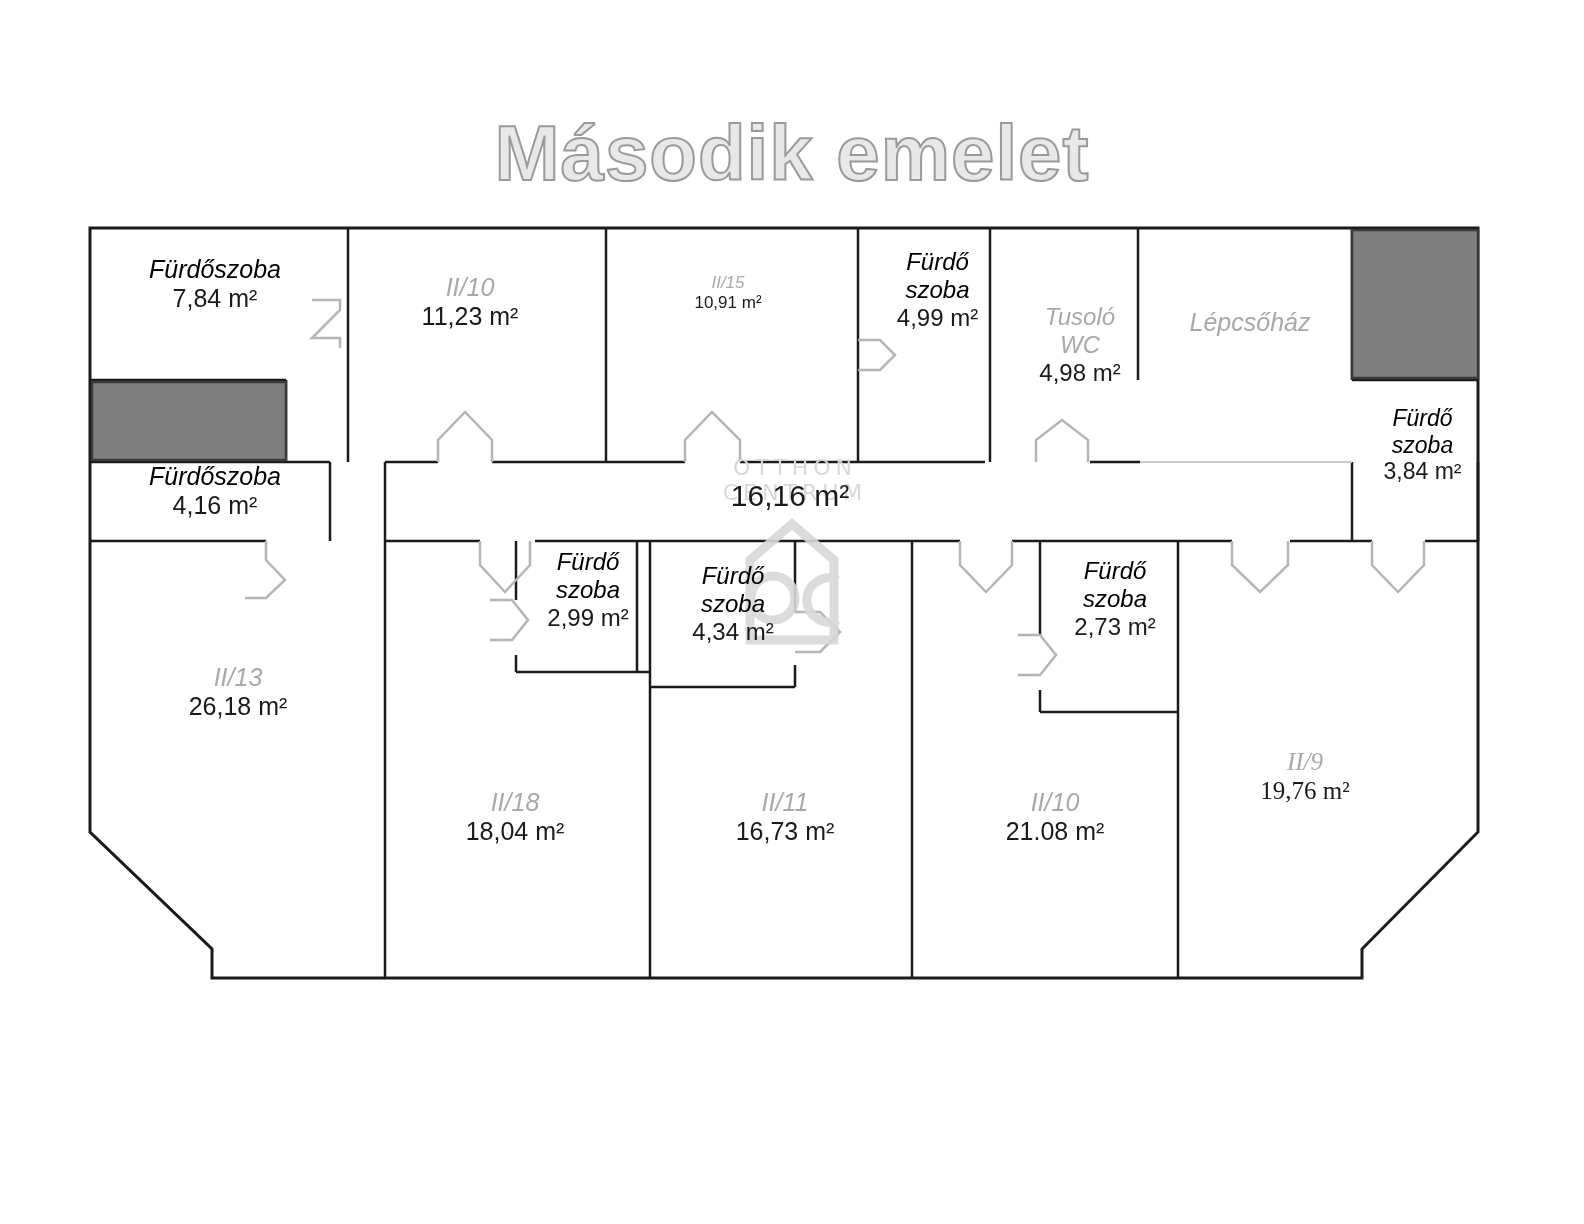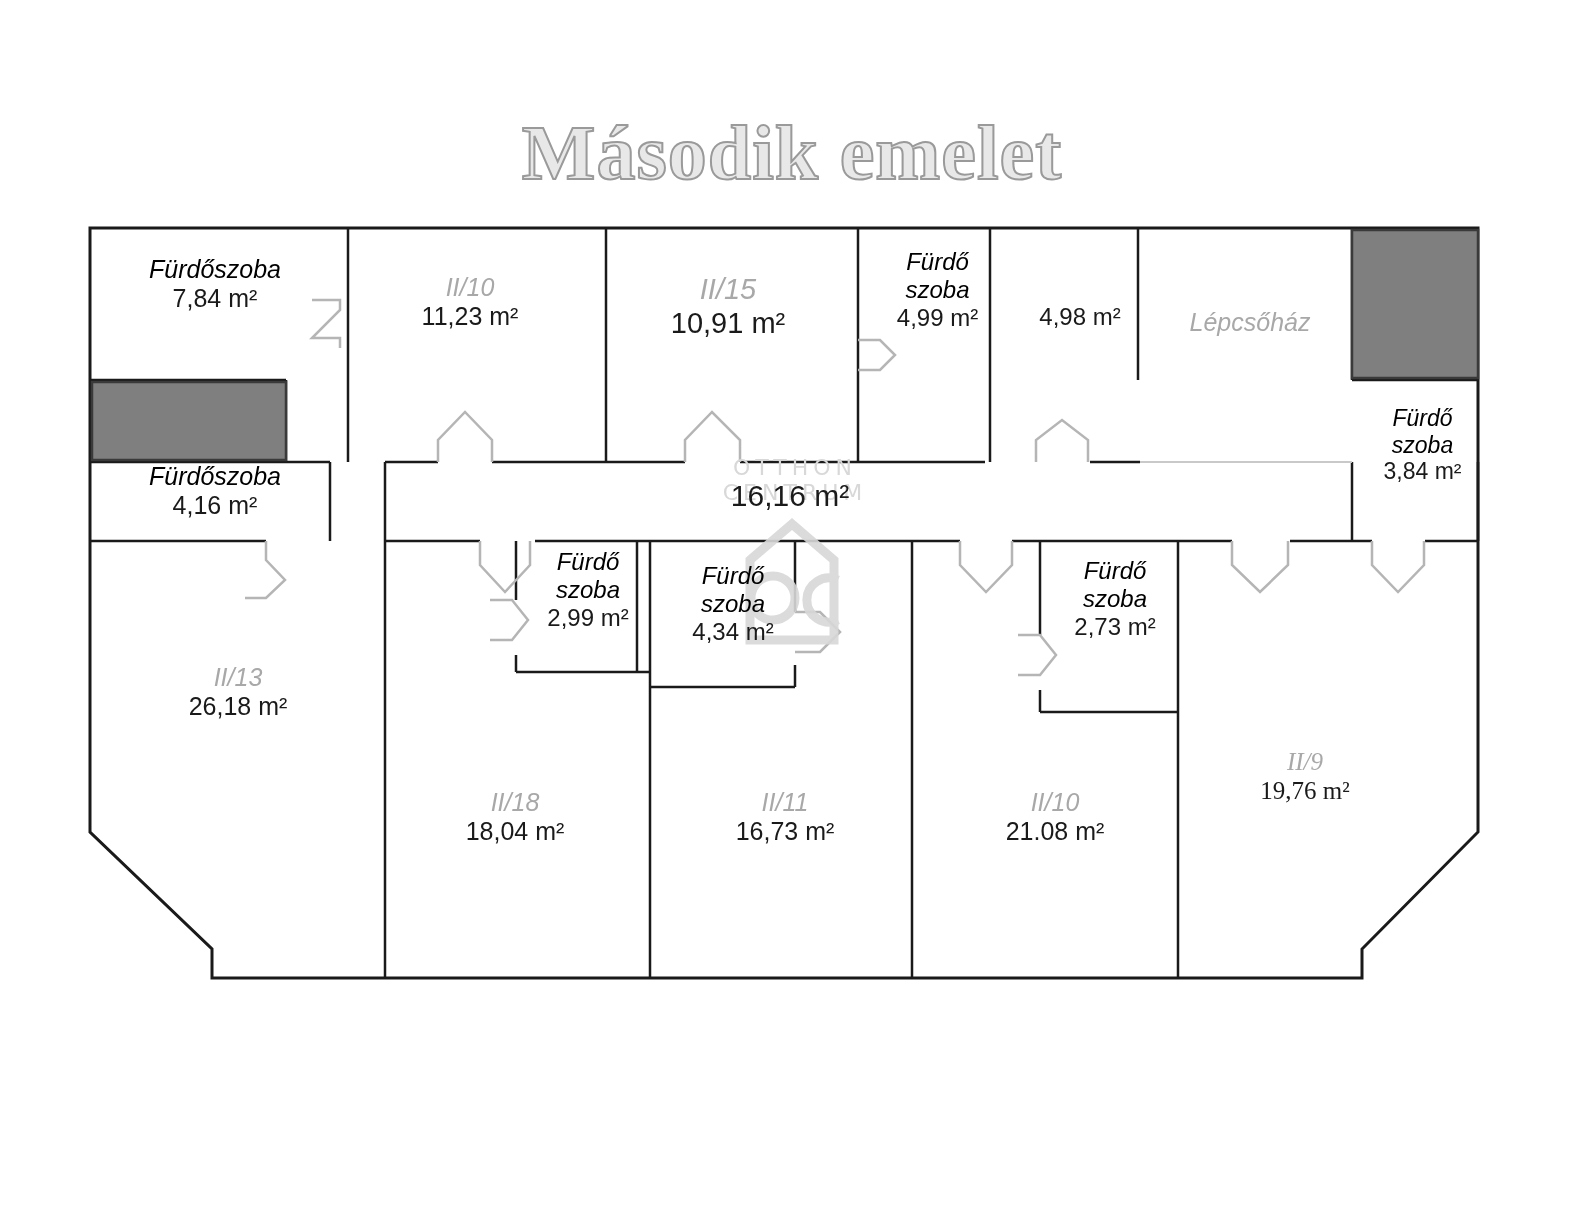--- a/index.html
+++ b/index.html
@@ -25,21 +25,21 @@
     position: absolute;
     left: 0;
     top: 108px;
     width: 1584px;
     text-align: center;
     font-size: 78px;
     font-weight: bold;
     color: #e8e8e8;
     -webkit-text-stroke: 2px #9a9a9a;
     letter-spacing: 1px;
-    font-family: Liberation Serif, serif;
+    font-family: Liberation Sans, sans-serif;
   }
   .lbl {
     position: absolute;
     text-align: center;
     line-height: 1.16;
     white-space: pre-line;
   }
   .lbl .nm {
     display: block;
     font-style: italic;
@@ -168,24 +168,25 @@
 <div class="title">Második emelet</div>
 
 <div class="watermark">
   <div class="wm-text">OTTHON</div>
   <div class="wm-text">CENTRUM</div>
 </div>
 
 <div id="room-labels">
     <div class="lbl" style="left: 100px; top: 255px; width: 230px; font-size: 25px;"><span class="nm dark">Fürdőszoba</span><span class="ar">7,84 m²</span></div>
     <div class="lbl" style="left: 370px; top: 273px; width: 200px; font-size: 25px;"><span class="nm">II/10</span><span class="ar">11,23 m²</span></div>
-    <div class="lbl" style="left: 628px; top: 273px; width: 200px; font-size: 29px;"><span class="nm">II/15</span><span class="ar">10,91 m²</span></div>
+    <div class="lbl" style="left: 628px; top: 273px; width: 200px; font-size: 17px;"><span class="nm">II/15</span><span class="ar">10,91 m²</span></div>
     <div class="lbl" style="left: 860px; top: 248px; width: 155px; font-size: 24px;"><span class="nm dark">Fürdő
 szoba</span><span class="ar">4,99 m²</span></div>
-    <div class="lbl" style="left: 1000px; top: 303px; width: 160px; font-size: 24px;"><span class="ar">4,98 m²</span></div>
+    <div class="lbl" style="left: 1000px; top: 303px; width: 160px; font-size: 24px;"><span class="nm">Tusoló
+WC</span><span class="ar">4,98 m²</span></div>
     <div class="lbl" style="left: 1155px; top: 308px; width: 190px; font-size: 25px;"><span class="nm">Lépcsőház</span></div>
     <div class="lbl" style="left: 1355px; top: 405px; width: 135px; font-size: 23px;"><span class="nm dark">Fürdő
 szoba</span><span class="ar">3,84 m²</span></div>
     <div class="lbl" style="left: 105px; top: 462px; width: 220px; font-size: 25px;"><span class="nm dark">Fürdőszoba</span><span class="ar">4,16 m²</span></div>
     <div class="lbl" style="left: 640px; top: 479px; width: 300px; font-size: 30px;"><span class="ar">16,16 m²</span></div>
     <div class="lbl" style="left: 513px; top: 548px; width: 150px; font-size: 24px;"><span class="nm dark">Fürdő
 szoba</span><span class="ar">2,99 m²</span></div>
     <div class="lbl" style="left: 658px; top: 562px; width: 150px; font-size: 24px;"><span class="nm dark">Fürdő
 szoba</span><span class="ar">4,34 m²</span></div>
     <div class="lbl" style="left: 1040px; top: 557px; width: 150px; font-size: 24px;"><span class="nm dark">Fürdő

